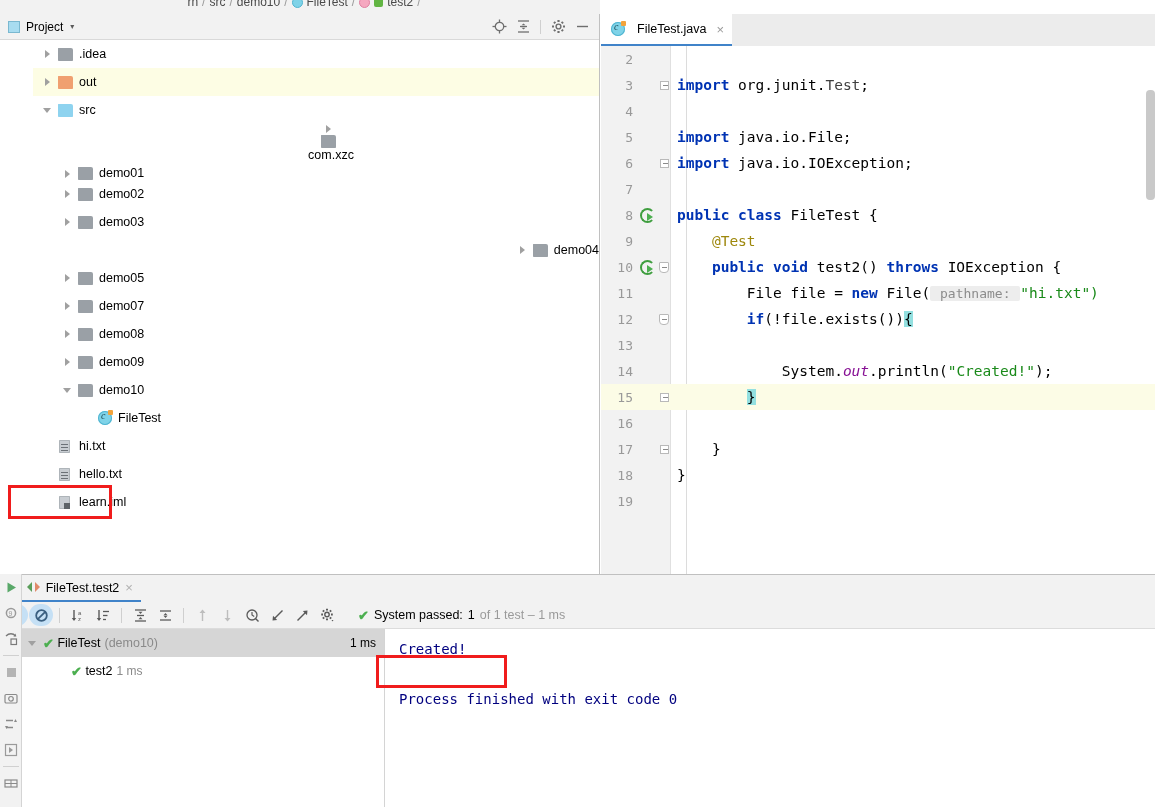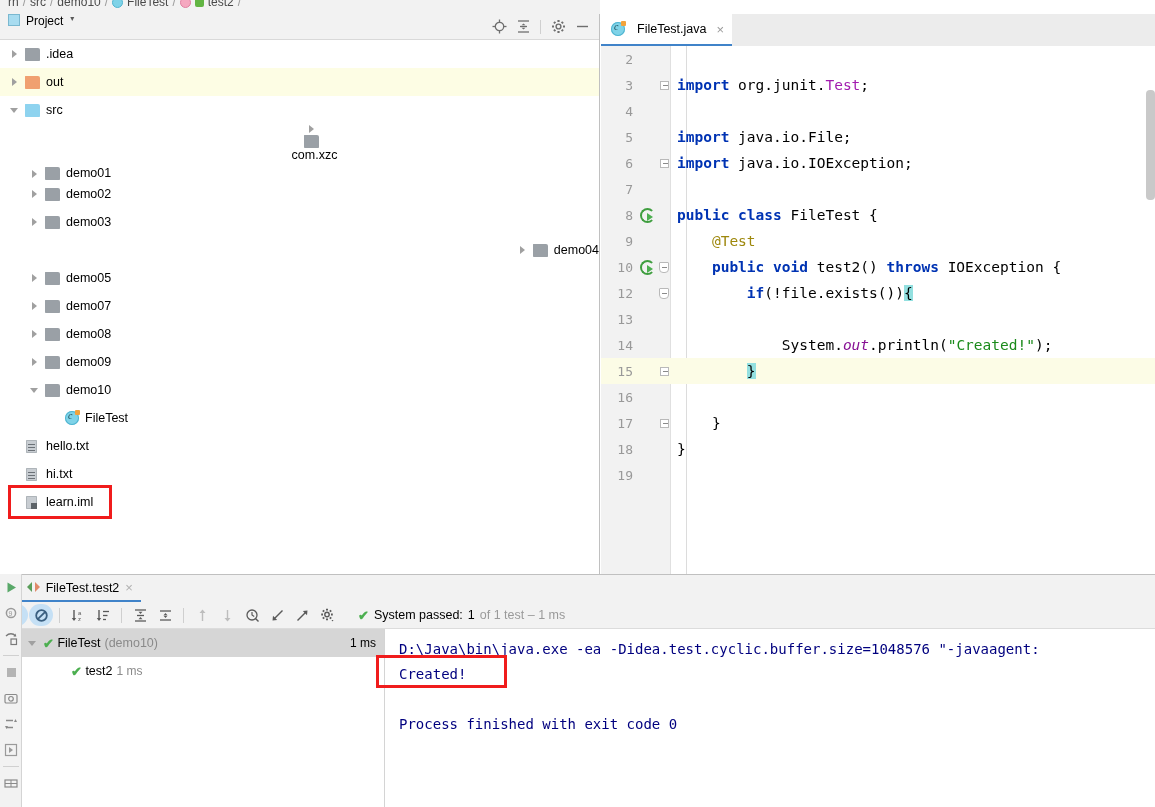--- a/index.html
+++ b/index.html
@@ -13,46 +13,47 @@
   }
   .app { position: relative; width: 1155px; height: 807px; }
 
   
   .breadcrumb {
     position: absolute; left: 0; top: 0; width: 600px; height: 14px;
     background: #f2f2f2; overflow: hidden;
     font-size: 12px; color: #4a4a4a;
     display: flex; align-items: center; gap: 4px; padding-left: 8px;
     white-space: nowrap;
+    justify-content: center;
   }
   .breadcrumb .crumb { position: relative; top: -5px; }
   .breadcrumb .sep { color: #9a9a9a; position: relative; top: -5px; }
   .bc-ico { display:inline-block; width:11px; height:11px; border-radius:50%;
             vertical-align:-1px; position: relative; top:-5px; }
   .bc-ico.cls { background:#7fd3e8; border:1px solid #4fb4d0; }
   .bc-ico.pink { background:#f5a8c0; border:1px solid #e07fa0; }
   .bc-ico.sq { width:9px; height:9px; border-radius:2px; background:#62b543; border:none; }
 
   
   .project-panel {
     position: absolute; left: 0; top: 14px; width: 600px; height: 560px;
     background: #ffffff; border-right: 1px solid #c0c0c0;
   }
   .pp-header {
     height: 26px; background: #f2f2f2; border-bottom: 1px solid #d9d9d9;
-    display: flex; padding: 0 6px 0 8px;
+    display: flex; align-items: center; padding: 0 6px 0 8px;
   }
   .pp-title { font-size: 12px; color: #000; margin-left: 6px; }
   .pp-caret { margin-left: 7px; font-size: 8px; color: #5a5a5a; }
   .pp-icon-sq { width: 12px; height: 12px; background: #a8dcf0; border: 1px solid #7ab8d0; }
   .pp-tools { margin-left: auto; display: flex; align-items: center; gap: 2px; }
   .pp-tool { width: 22px; height: 20px; display: flex; align-items: center; justify-content: center; color: #6e6e6e; }
   .pp-divider { width: 1px; height: 14px; background: #cfcfcf; margin: 0 4px; }
 
-  .tree { position: relative; background: #fff; height: 507px; overflow: hidden; }
+  .tree { position: relative; background: #fff; height: 507px; overflow: hidden; padding-left: 33px; }
   .row {
     height: 28px; display: flex; align-items: center;
     font-size: 12.5px; color: #000; white-space: nowrap; position: relative;
   }
   .row.hl { background: #fdfde4; }
   .arrow { width: 11px; height: 11px; margin-right: 4px; flex: 0 0 auto; position: relative; }
   .arrow.right::before {
     content: ''; position: absolute; left: 2px; top: 1px;
     border-left: 5px solid #a0a0a0; border-top: 4.5px solid transparent; border-bottom: 4.5px solid transparent;
   }
@@ -148,21 +149,21 @@
     content:''; position:absolute; left:2px; top:4px; width:5px; height:1px; background:#8a8a8a;
   }
   .fold-minus { width:9px; height:9px; border:1px solid #b9b9b9; background:#fff; position:relative; }
   .fold-minus::after { content:''; position:absolute; left:2px; top:3px; width:5px; height:1px; background:#8a8a8a; }
   .ctext {
     font-family: "DejaVu Sans Mono", monospace; font-size: 14.5px; color: #000;
     white-space: pre; padding-left: 6px;
   }
   .kw { color: #0033b3; font-weight: bold; }
   .anno { color: #9e880d; }
-  .cls-ref { color: #a21caf; }
+  .cls-ref { color: #404040; }
   .str { color: #1a8a1a; }
   .field { color: #871094; font-style: italic; }
   .hint {
     background: #ededed; color: #8c8c8c; border-radius: 2px; padding: 0 2px;
     font-size: 13px;
   }
   .hl-ident { background: #fbeec0; }
   .brace-m { background: #93e0e0; }
   .vline1 { position:absolute; left:85px; top:0px; width:1px; height:528px; background:#dcdcdc; }
 
@@ -370,26 +371,26 @@
         <div class="row" style="padding-left: 50px;">
           <span class="arrow none"></span>
           <span class="fico jclass">
             <i class="jdot"></i>
           </span>
           <span>FileTest</span>
         </div>
         <div class="row" style="padding-left: 10px;">
           <span class="arrow none"></span>
           <span class="fico file"></span>
-          <span>hello.txt</span>
+          <span>hi.txt</span>
         </div>
         <div class="row" style="padding-left: 10px;">
           <span class="arrow none"></span>
           <span class="fico file"></span>
-          <span>hi.txt</span>
+          <span>hello.txt</span>
         </div>
         <div class="row" style="padding-left: 10px;">
           <span class="arrow none"></span>
           <span class="fico iml"></span>
           <span>learn.iml</span>
         </div>
         <div class="row" style="padding-left: 10px;"></div>
       </div>
   </div>
 
@@ -463,20 +464,26 @@
           </div>
           <div class="cline">
             <span class="lnum">10</span>
             <span class="grun">
               <span class="grun-ico"></span>
             </span>
             <span class="fold">
               <span class="fold-box"></span>
             </span>
             <span class="ctext"><span>    </span><span class="kw">public void </span><span>test2() </span><span class="kw">throws </span><span>IOException {</span></span>
+          </div>
+          <div class="cline">
+            <span class="lnum">11</span>
+            <span class="grun"></span>
+            <span class="fold"></span>
+            <span class="ctext"><span>        File file = </span><span class="kw">new </span><span>File(</span><span class="hint"> pathname: </span><span class="str">"hi.txt")</span></span>
           </div>
           <div class="cline">
             <span class="lnum">12</span>
             <span class="grun"></span>
             <span class="fold">
               <span class="fold-box"></span>
             </span>
             <span class="ctext"><span>        </span><span class="kw">if</span><span>(!file.exists())</span><span class="brace-m">{</span></span>
           </div>
           <div class="cline">
@@ -641,21 +648,21 @@
         <span class="num">1</span>
         <span class="dim">of 1 test – 1 ms</span>
       </div>
     </div>
 
     <div class="run-body">
       <div class="test-tree" id="test-tree">
           <div class="trow sel" style="padding-left: 28px;"><span class="arrow down"></span><span class="chk">✔</span>&nbsp;<span>FileTest</span><span class="pkg">(demo10)</span><span class="dur">1 ms</span></div>
           <div class="trow" style="padding-left: 56px;"><span class="arrow none"></span><span class="chk">✔</span>&nbsp;<span>test2</span><span class="dur pkg">1 ms</span></div>
         </div>
-      <div class="console" id="console-out"><div class="ln">D:\Java\bin\java.exe -ea -Didea.test.cyclic.buffer.size=1048576 "-javaagent:</div><div class="ln">Created!</div><div class="ln"></div><div class="ln">Process finished with exit code 0</div></div>
+      <div class="console" id="console-out"><div class="ln">Created!</div><div class="ln"></div><div class="ln">Process finished with exit code 0</div></div>
     </div>
   </div>
 
   <div class="left-strip">
     <div class="ls-ico">
       <svg width="13" height="13" viewBox="0 0 13 13">
           <path d="M2.5 1.5 L11 6.5 L2.5 11.5 Z" fill="#59a869"></path>
         </svg>
     </div>
     <div class="ls-ico">

